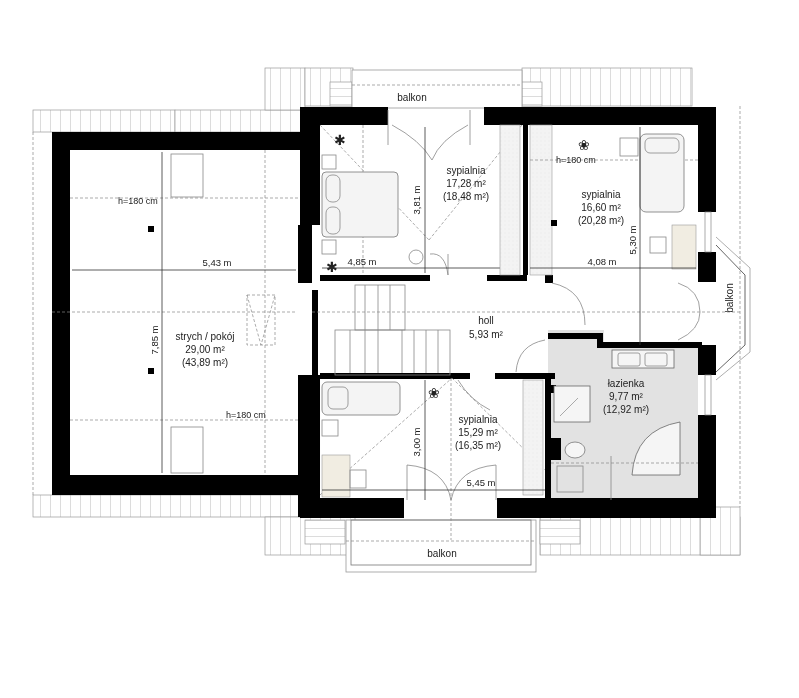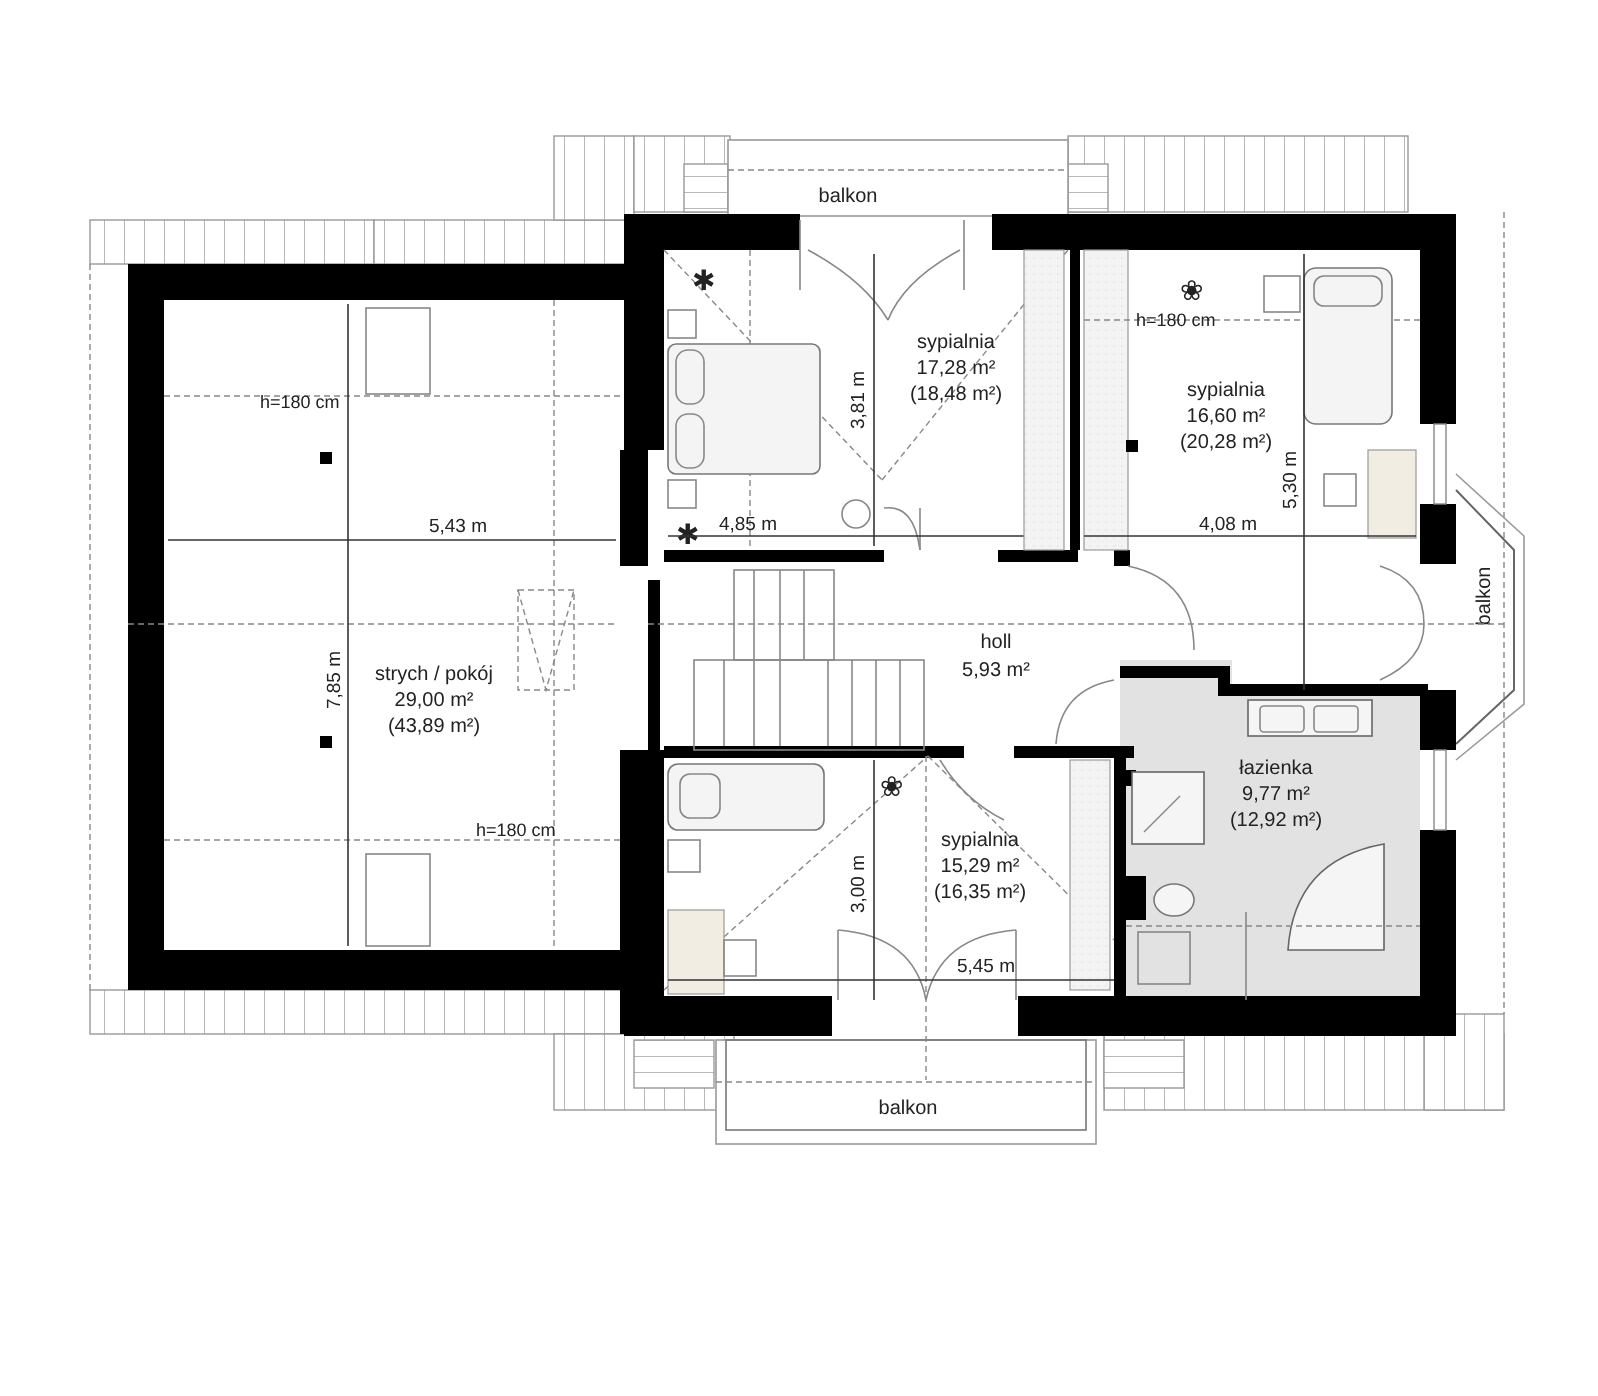--- a/index.html
+++ b/index.html
@@ -1,17 +1,17 @@
 <!DOCTYPE html>
 <html><head>
   <meta charset="utf-8">
   <style>
     html, body { margin: 0; padding: 0; background: #ffffff; }
     body { width: 799px; height: 698px; overflow: hidden; font-family: "Liberation Sans", sans-serif; }
-    #plan { position: absolute; left: 12px; top: 0; width: 705px; height: 698px; }
+    #plan { position: absolute; left: 0; top: 0; width: 705px; height: 698px; }
     svg text { font-family: "Liberation Sans", sans-serif; fill: #222; }
     .wall { fill: #000; }
     .thin { fill: none; stroke: #888; stroke-width: 0.8; }
     .dash { fill: none; stroke: #888; stroke-width: 0.7; stroke-dasharray: 3 2; }
     .dim { stroke: #333; stroke-width: 0.8; fill: none; }
     .furn { fill: #f4f4f4; stroke: #777; stroke-width: 0.8; }
     .lbl { font-size: 10px; text-anchor: middle; }
     .dimtxt { font-size: 9.5px; text-anchor: middle; }
   </style>
 </head>

